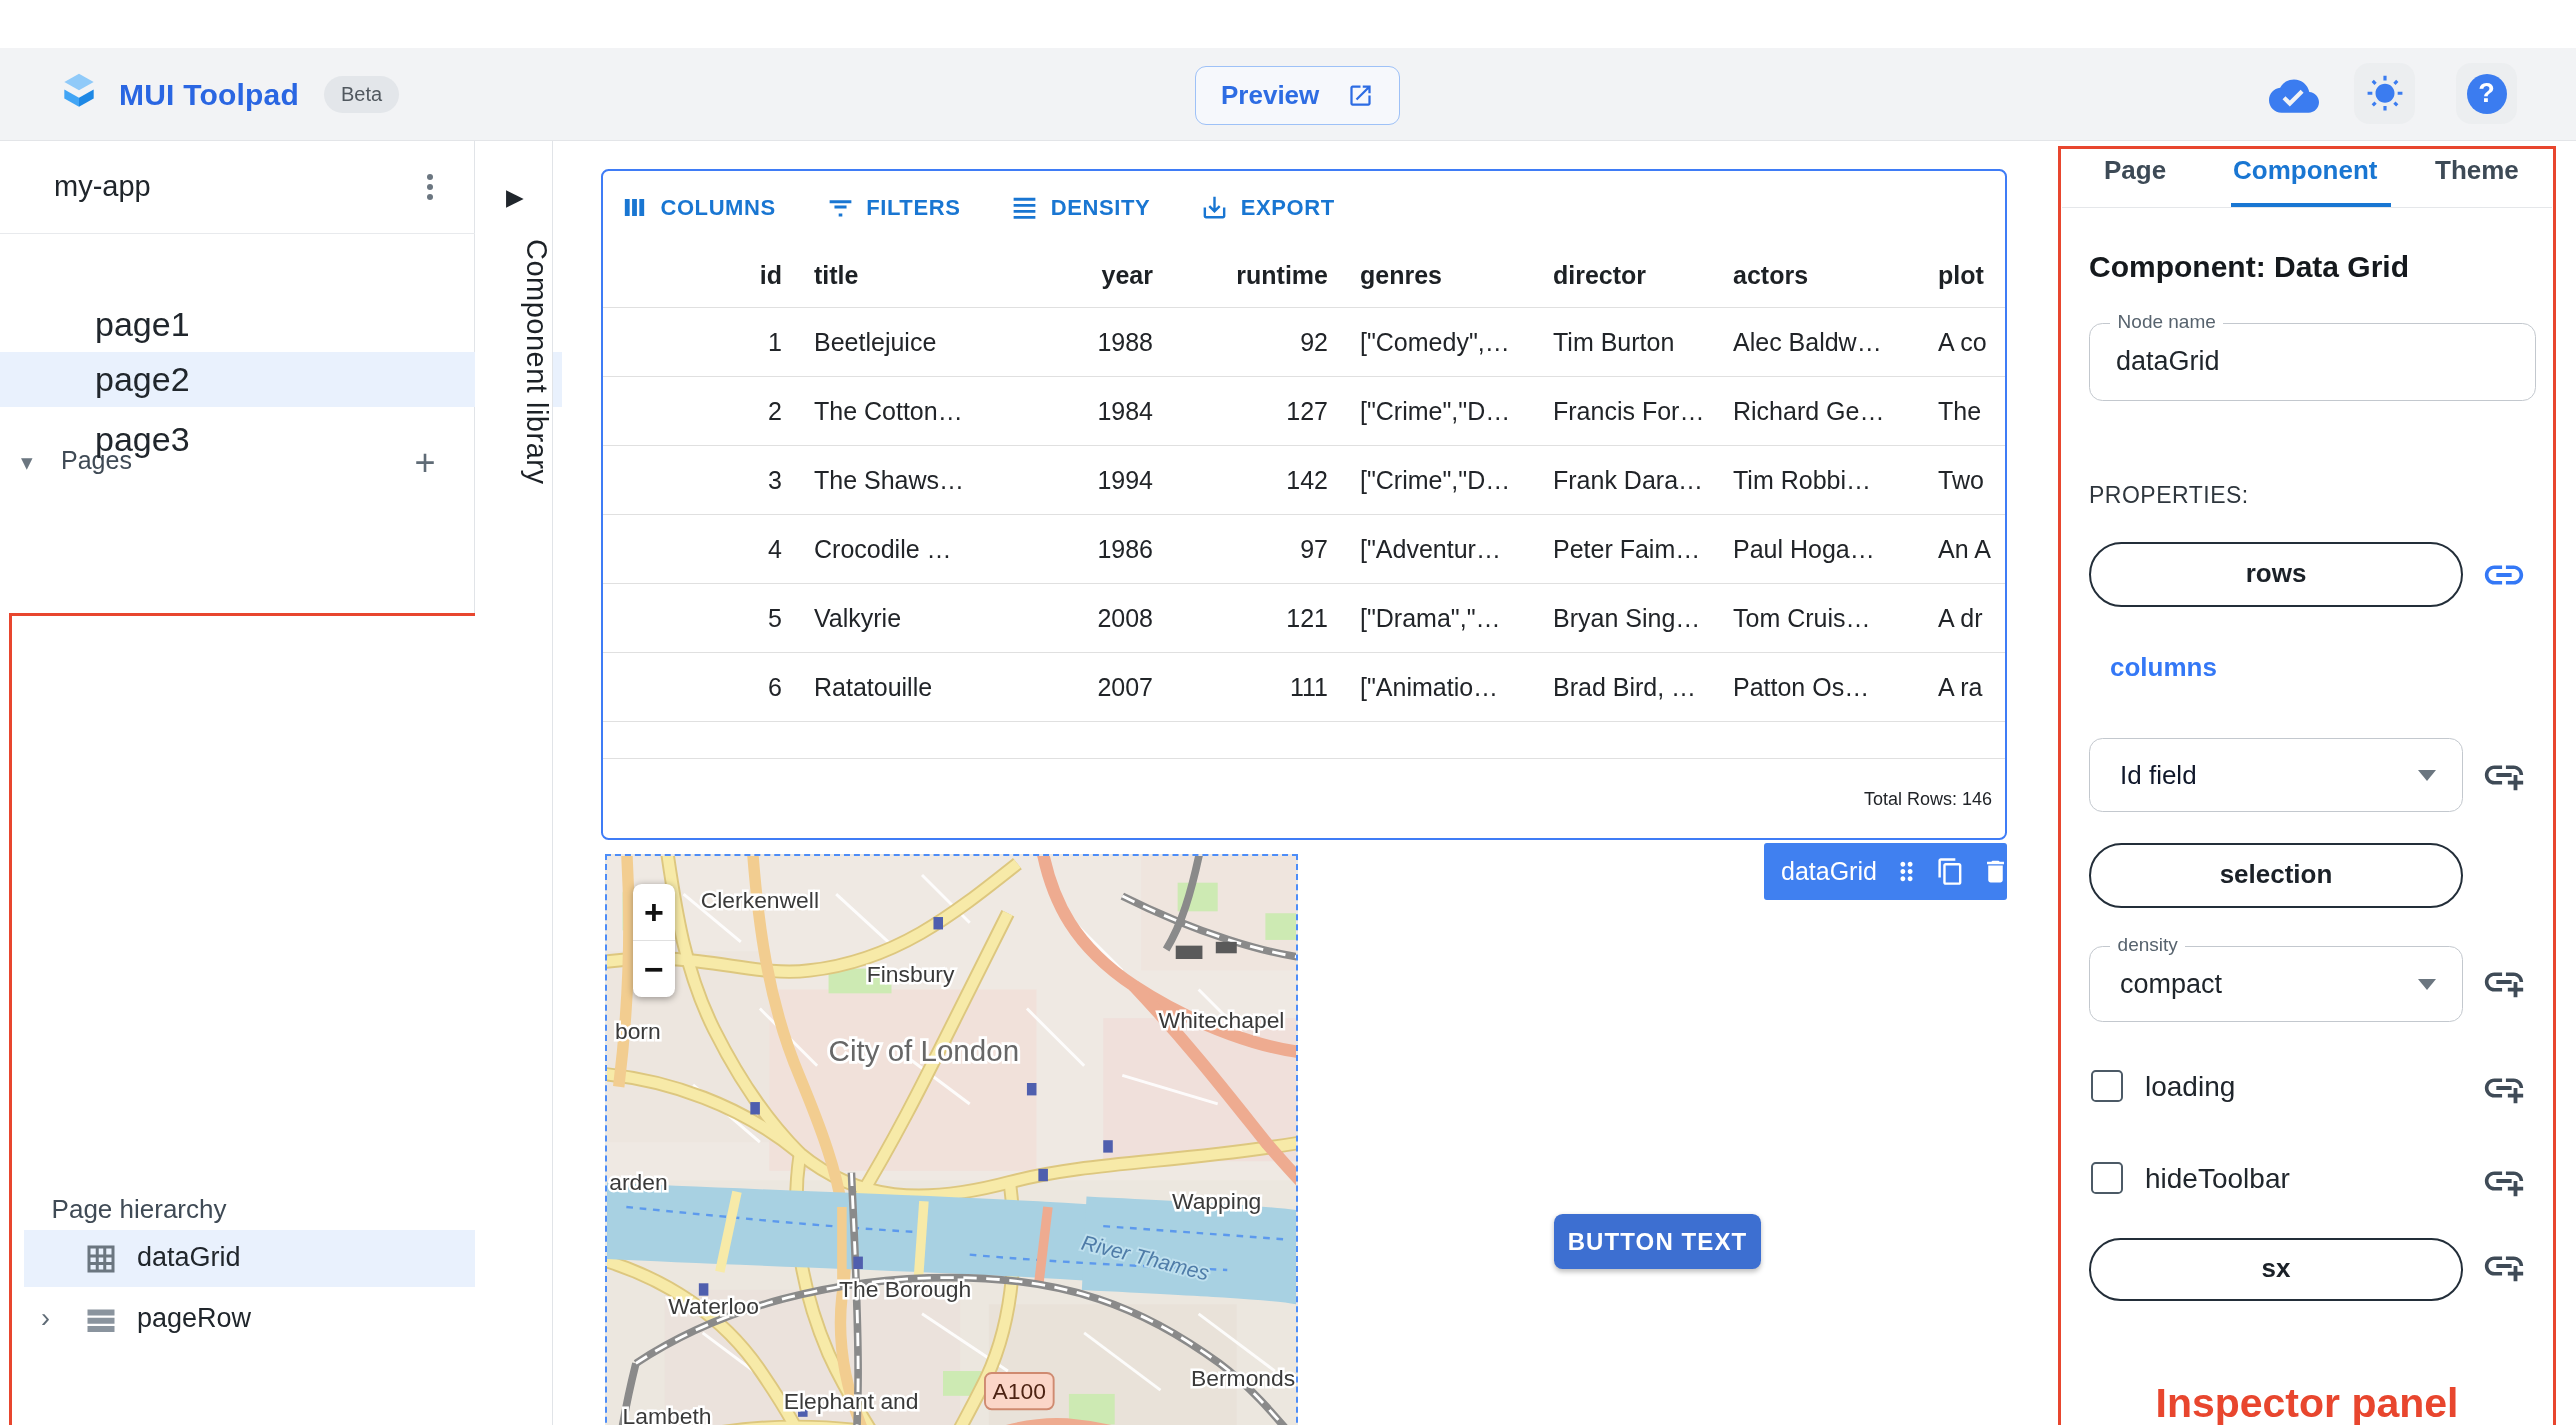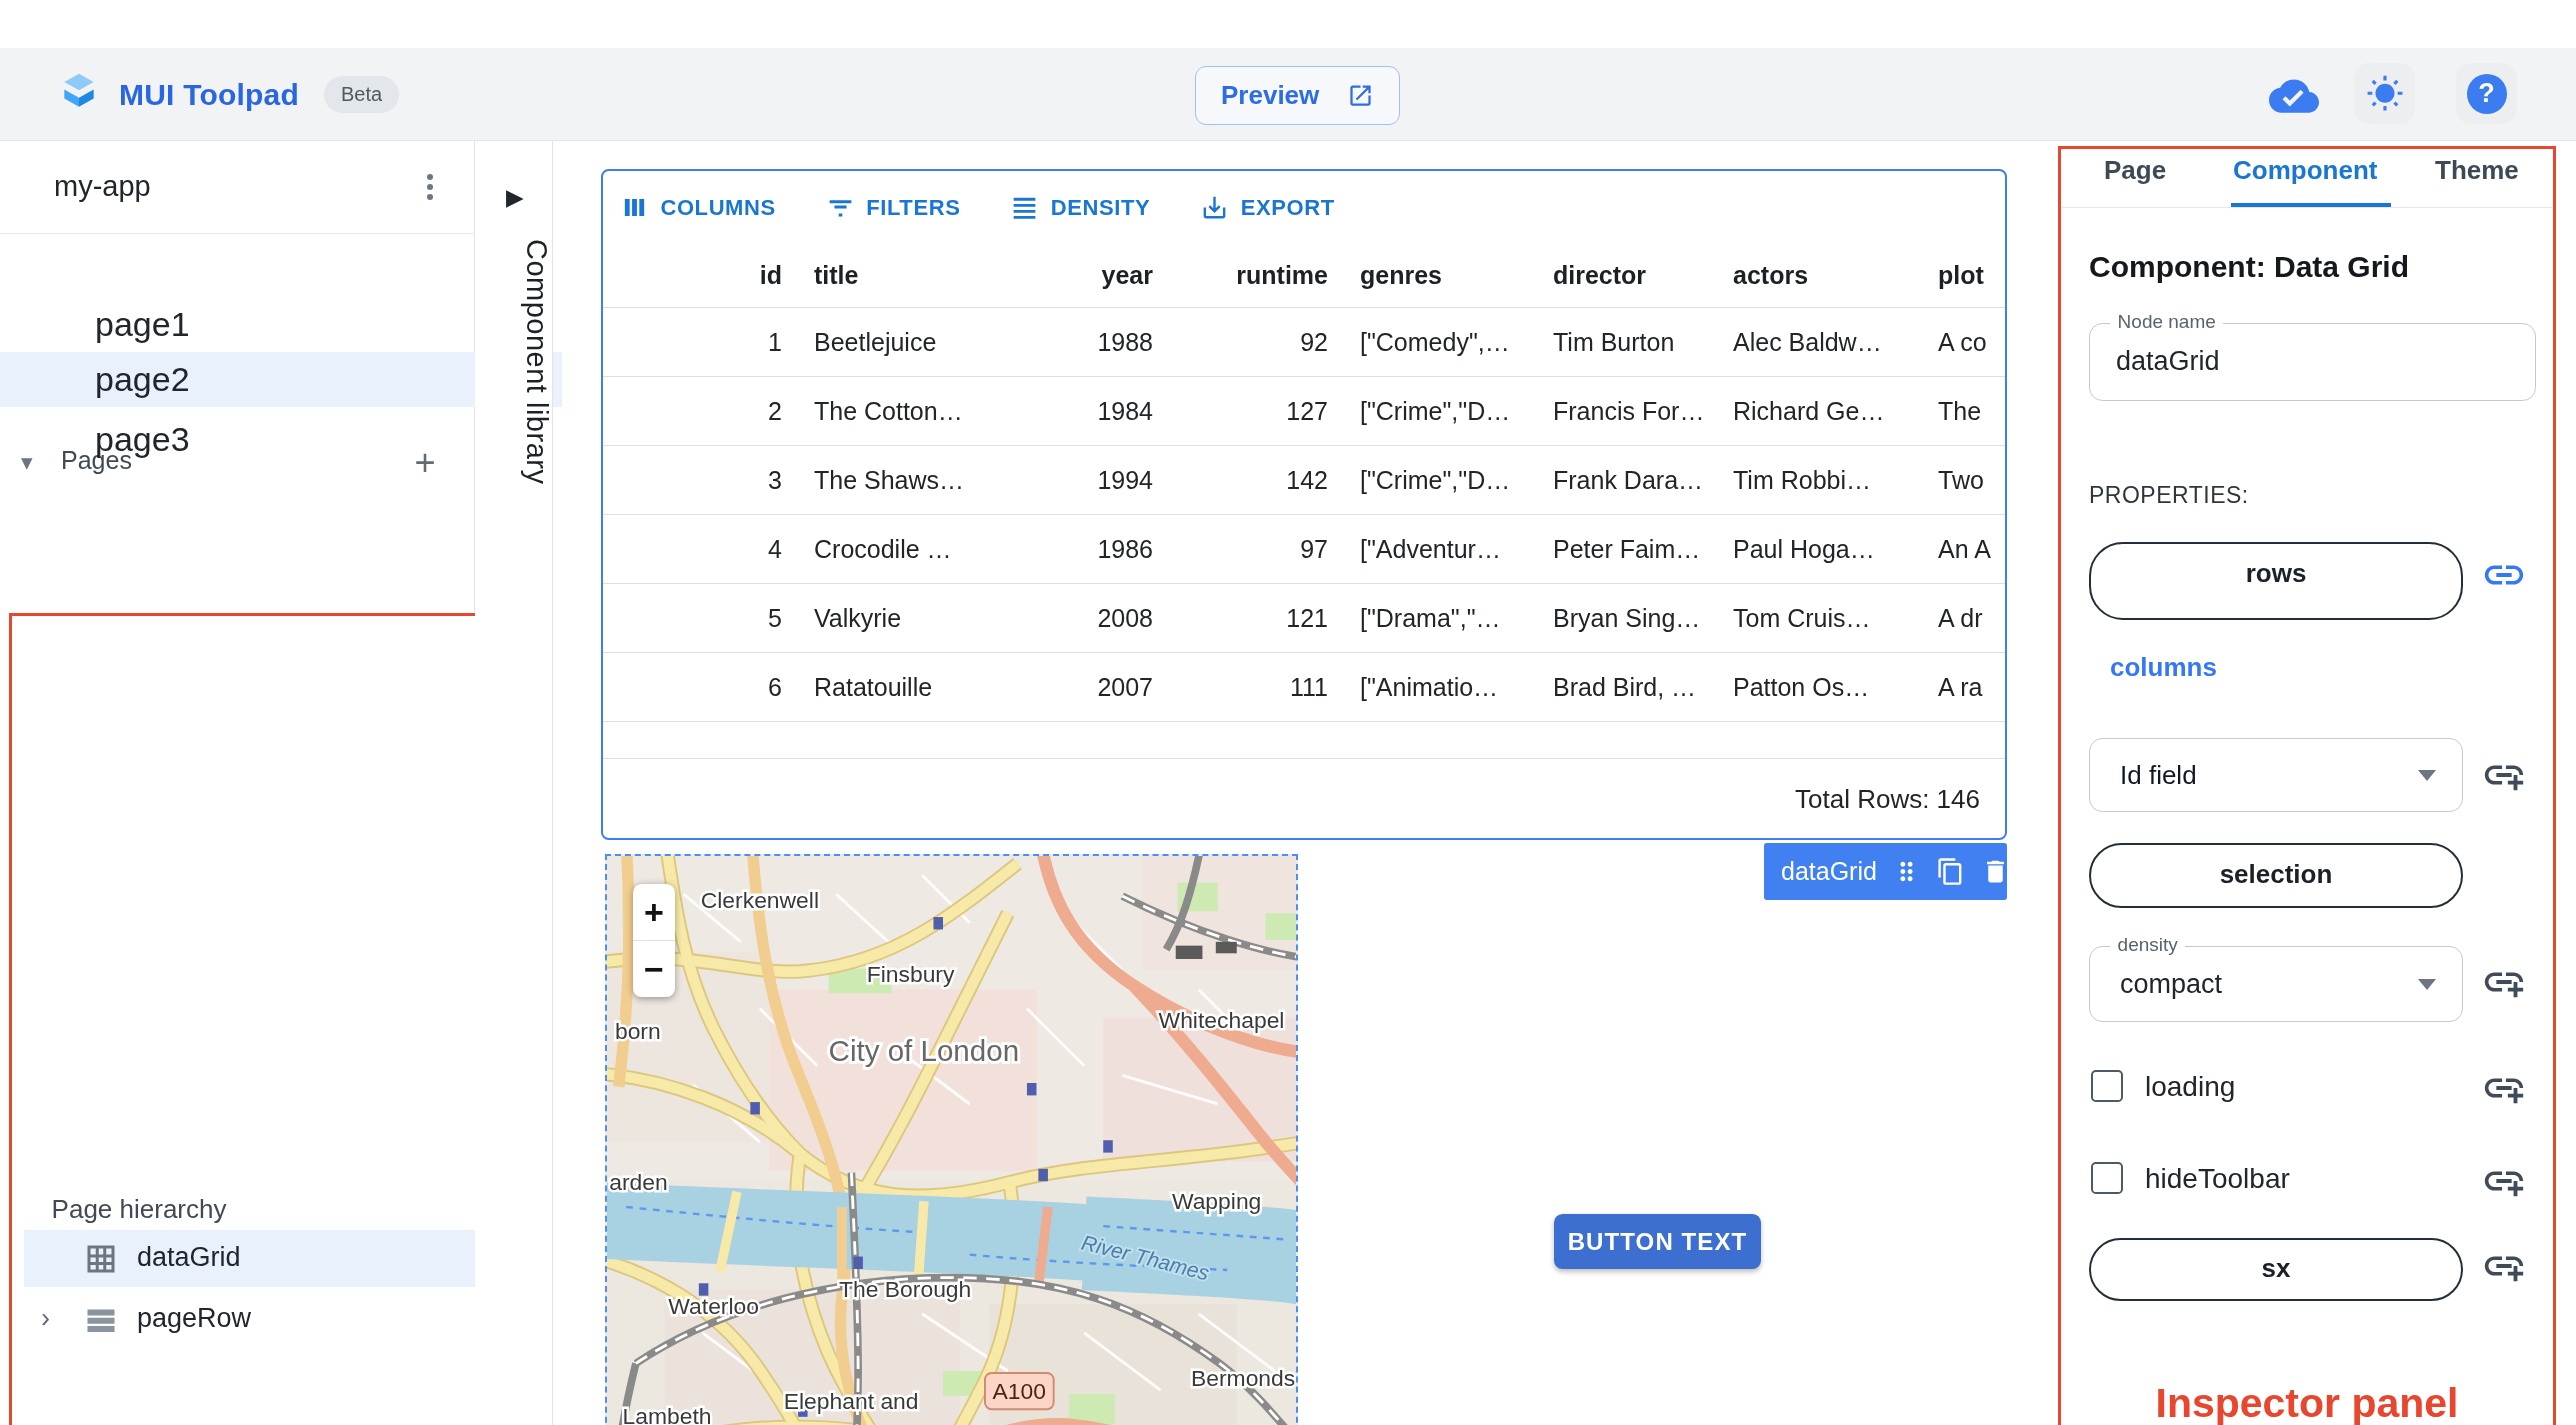--- a/index.html
+++ b/index.html
@@ -60,22 +60,22 @@
   #dg-toolbar { height:73px; display:flex; align-items:center; gap:50px; padding-left:17px; }
   .dg-tbtn { display:flex; align-items:center; gap:11.4px; color:#1976d2; font-size:22px; font-weight:700; letter-spacing:0.6px; }
   .dg-grid { display:grid; grid-template-columns:195px 197px 174px 175px 193px 180px 205px minmax(0,1fr); }
   .dg-cell { padding:0 16px; font-size:25px; color:#212428; white-space:nowrap; overflow:hidden; }
   #dg-header .dg-cell { font-weight:600; line-height:63px; color:#1d2125; }
   #dg-header { border-bottom:1px solid #e0e0e0; }
   .dg-row { border-bottom:1px solid #e0e0e0; }
   .dg-row .dg-cell { line-height:68px; }
   .num { text-align:right; }
   #dg-spacer { flex:1; }
-  #dg-footer { height:80px; border-top:1px solid #e0e0e0; text-align:right; padding-right:25px;
-    font-size:26px; color:#212428; line-height:80px; }
+  #dg-footer { height:80px; border-top:1px solid #e0e0e0; text-align:right; padding-right:13px;
+    font-size:18px; color:#212428; line-height:80px; }
 
   
   #dg-tag { left:1764px; top:795px; width:243px; height:57px; background:#4080f0; border-radius:2.9px;
     display:flex; align-items:center; gap:15.3px; padding:0 17px; }
   #dg-tag-label { color:#fff; font-size:25px; }
   .tag-ic { display:flex; align-items:center; }
 
   
   #map { left:605px; top:806px; width:693px; height:619px; border:2.9px dashed #4d8df8; overflow:hidden; background:#efeae2; }
   #map svg { display:block; }
@@ -99,21 +99,21 @@
   #tab-underline { left:2231px; top:155px; width:160px; height:4.8px; background:#1976d2; }
   #insp-divider { left:2062px; top:159px; width:490px; height:1px; background:#e5e7ea; }
   #insp-heading { left:2089px; top:202px; font-size:30px; font-weight:600; color:#15191d; }
   .field { border:1.9px solid #c3c8ce; border-radius:13.4px; background:#fff; }
   #node-field { left:2089px; top:275px; width:447px; height:78px; }
   #node-label { left:2110px; top:263px; font-size:19px; color:#57636e; background:#fff; padding:0 7.6px; }
   #node-value { left:2116px; top:298px; font-size:27px; color:#20262c; }
   #props-label { left:2089px; top:434px; font-size:23px; color:#2e363d; letter-spacing:0.5px; }
   .pill { border:2.9px solid #232e39; border-radius:34px; background:#fff; text-align:center;
     font-size:26px; font-weight:700; color:#1b2128; }
-  #rows-btn { left:2089px; top:494px; width:374px; height:78px; line-height:59px; }
+  #rows-btn { left:2089px; top:494px; width:374px; height:65px; line-height:59px; }
   #columns-link { left:2110px; top:604px; font-size:26px; font-weight:700; color:#3478f6; }
   #idfield-select { left:2089px; top:690px; width:374px; height:74px; }
   #idfield-value { left:2120px; top:712px; font-size:26px; color:#0f172a; }
   .caret { width:0; height:0; border-left:9.5px solid transparent; border-right:9.5px solid transparent;
     border-top:11.4px solid #6b7680; }
   #idfield-caret { left:2418px; top:722px; }
   #selection-btn { left:2089px; top:795px; width:374px; height:65px; line-height:59px; }
   #density-select { left:2089px; top:898px; width:374px; height:76px; }
   #density-label { left:2110px; top:886px; font-size:19px; color:#57636e; background:#fff; padding:0 7.6px; }
   #density-value { left:2120px; top:921px; font-size:27px; color:#20262c; }

